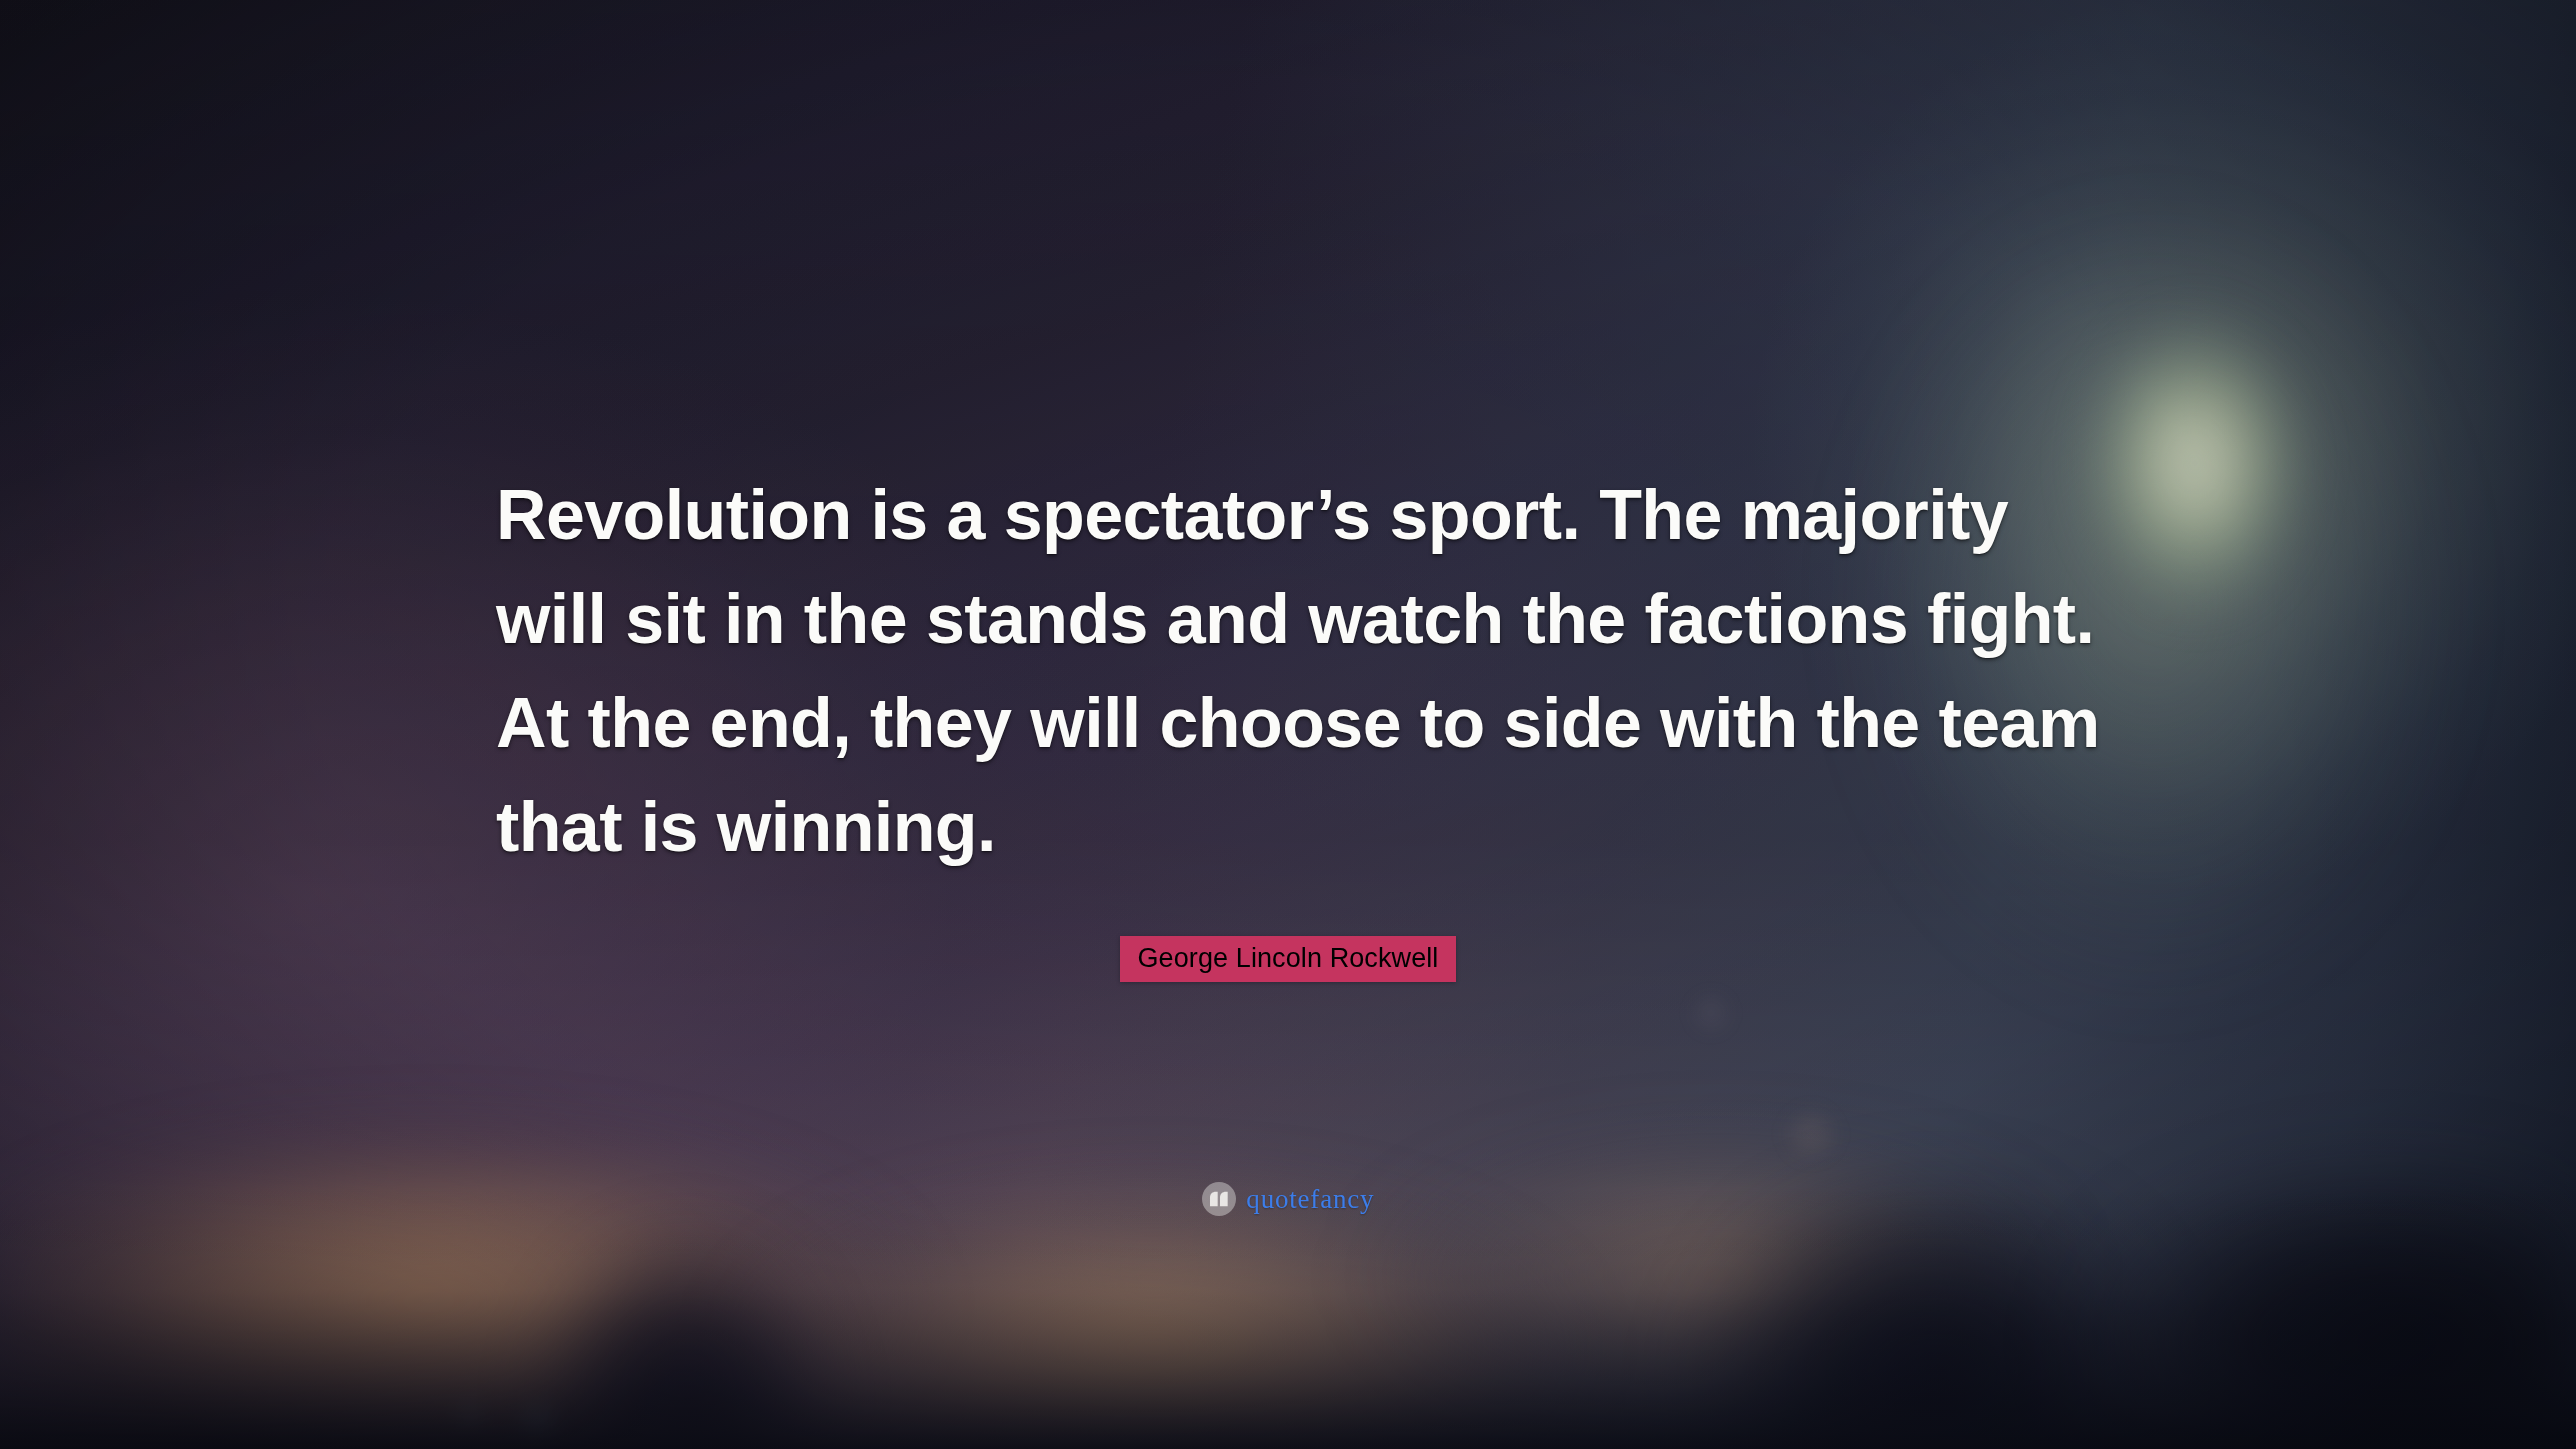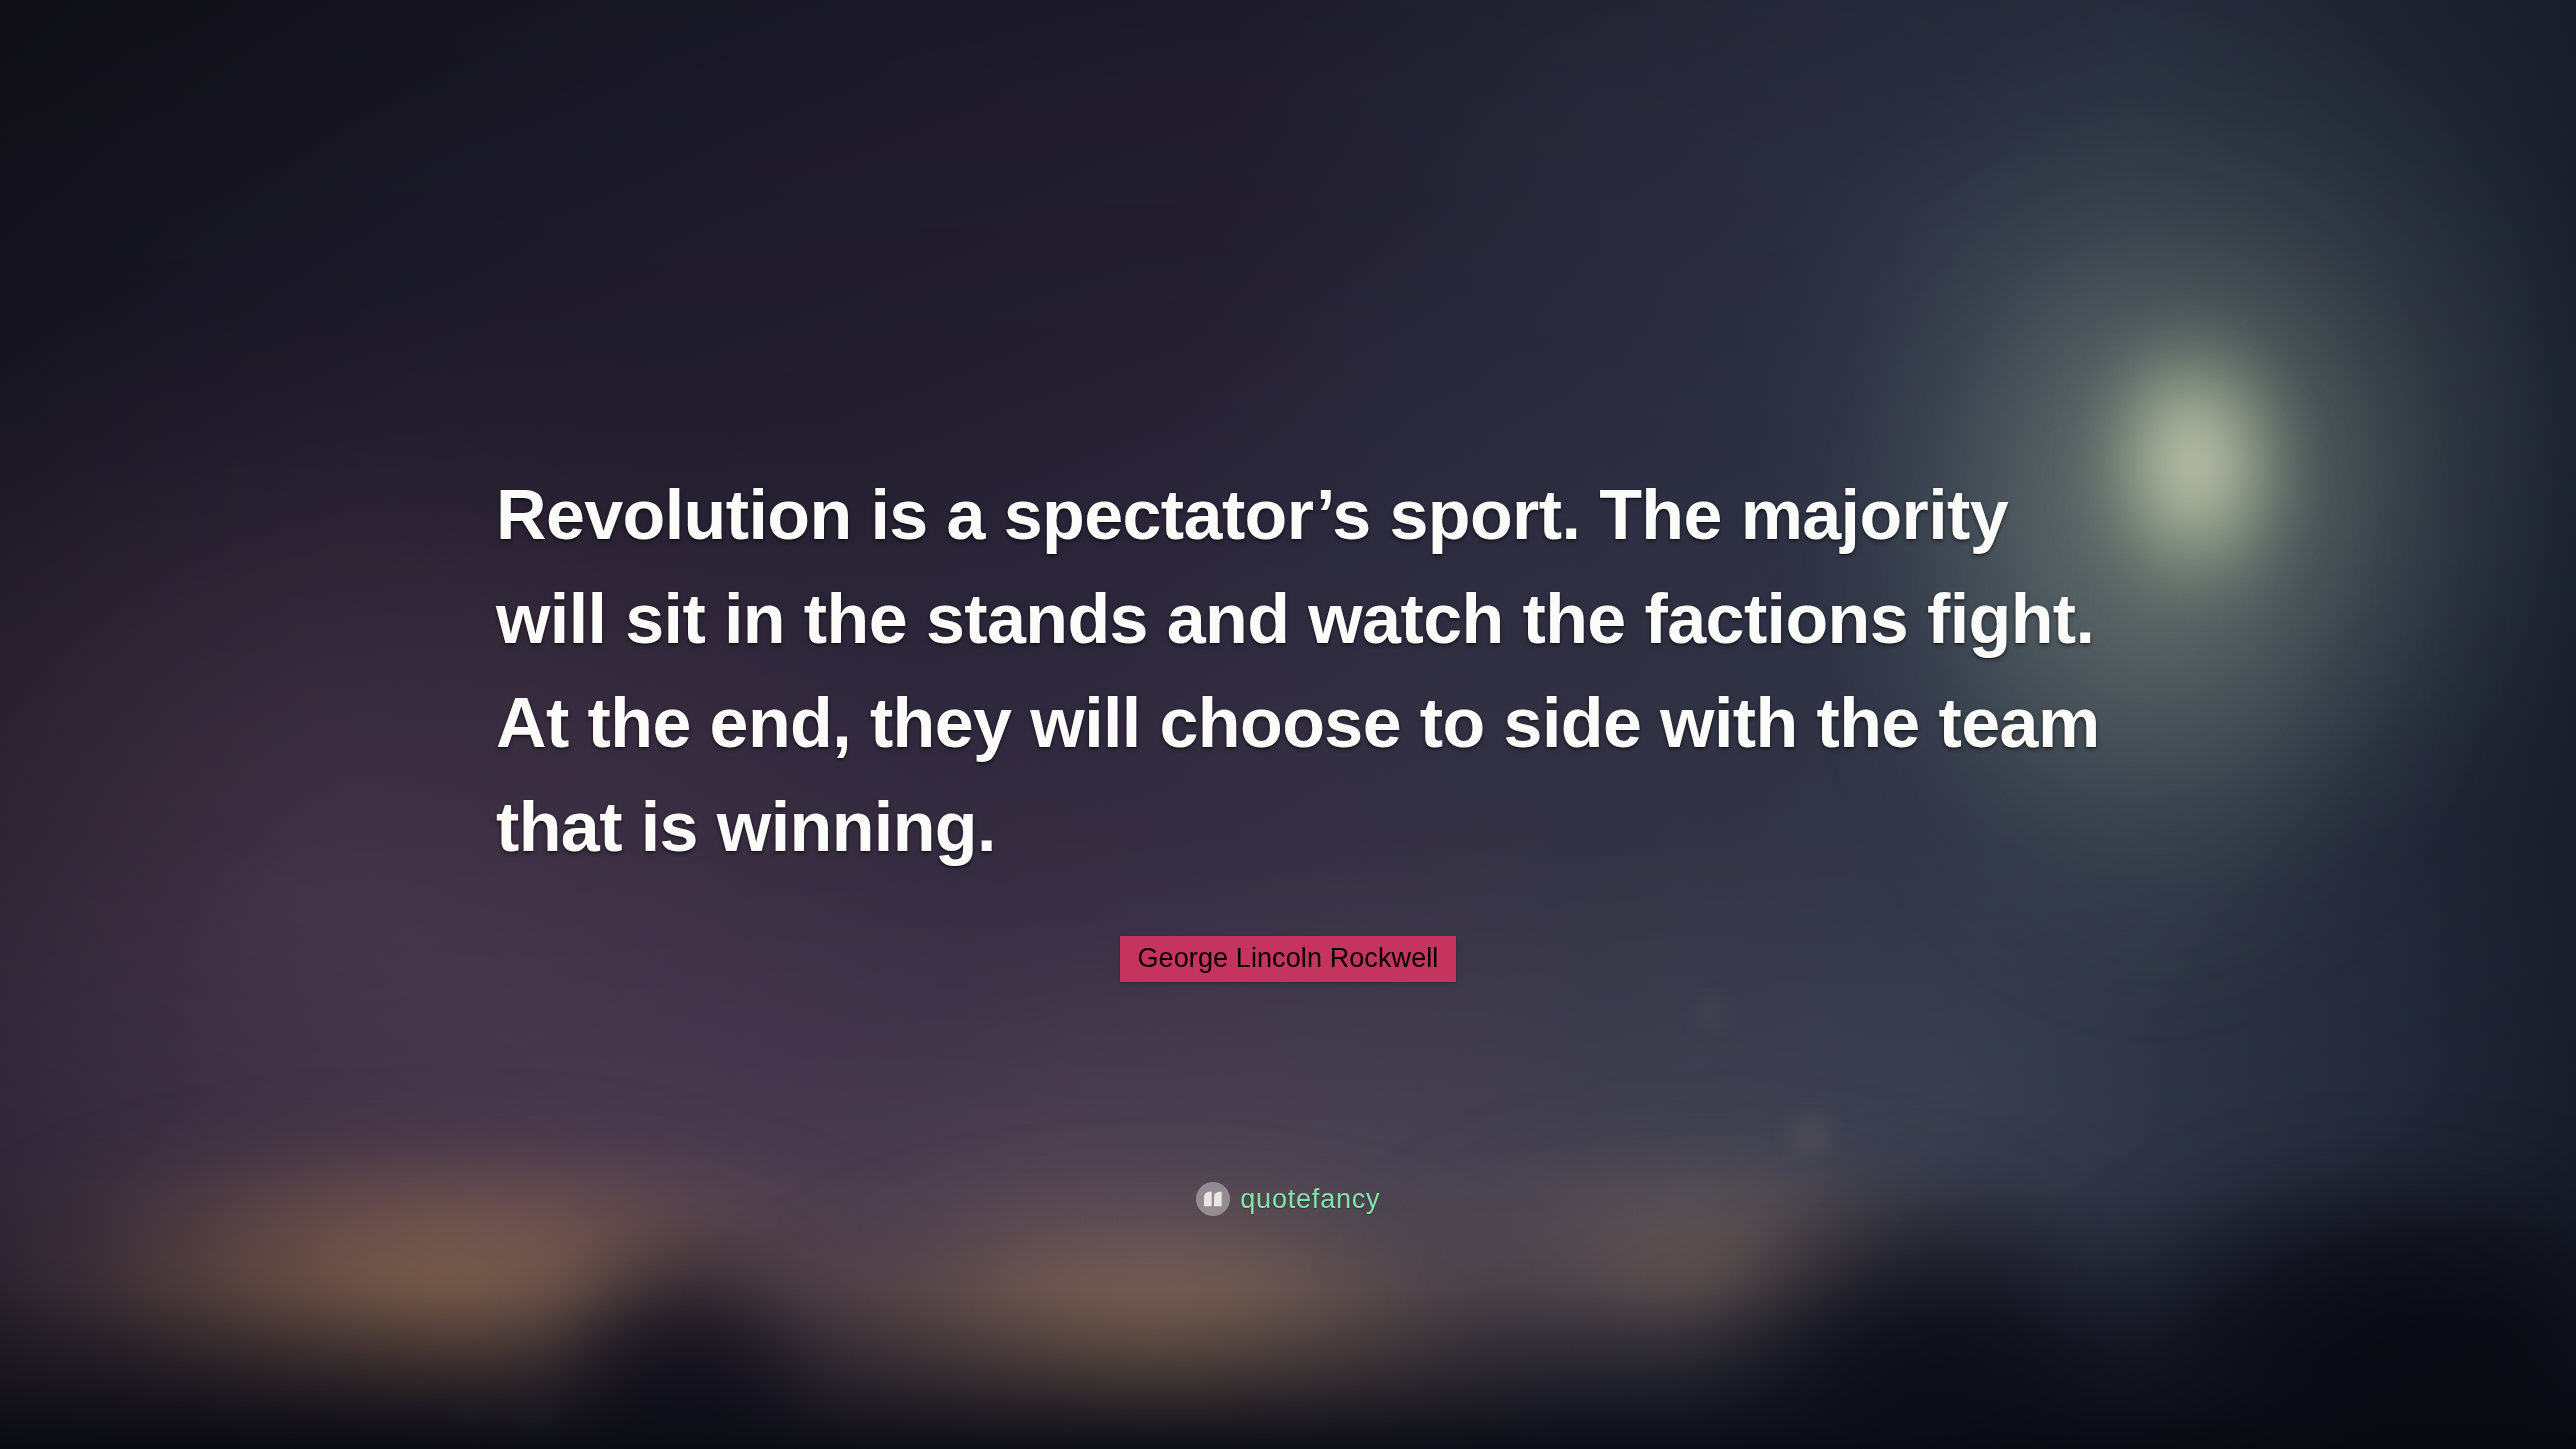--- a/index.html
+++ b/index.html
@@ -266,26 +266,26 @@
     border-radius: 50%;
     background: rgba(232,230,228,0.46);
     display: flex;
     align-items: center;
     justify-content: center;
     flex: 0 0 auto;
   }
   #brand-mark svg { display: block; }
 
   #brand-name {
-    font-family: Liberation Sans, sans-serif;
+    font-family: Liberation Serif, serif;
     font-weight: 400;
     font-size: 27px;
     line-height: 1;
     letter-spacing: 0.8px;
-    color: #86efac;
+    color: #3b82f6;
     text-shadow: 0 0.7px 2px rgba(0,0,0,0.30);
   }
 </style>
 </head>
 <body>
 
 <div id="stage">
 
   <div class="bg-layer" id="bg-base"></div>
   <div class="bg-layer" id="bg-right"></div>

